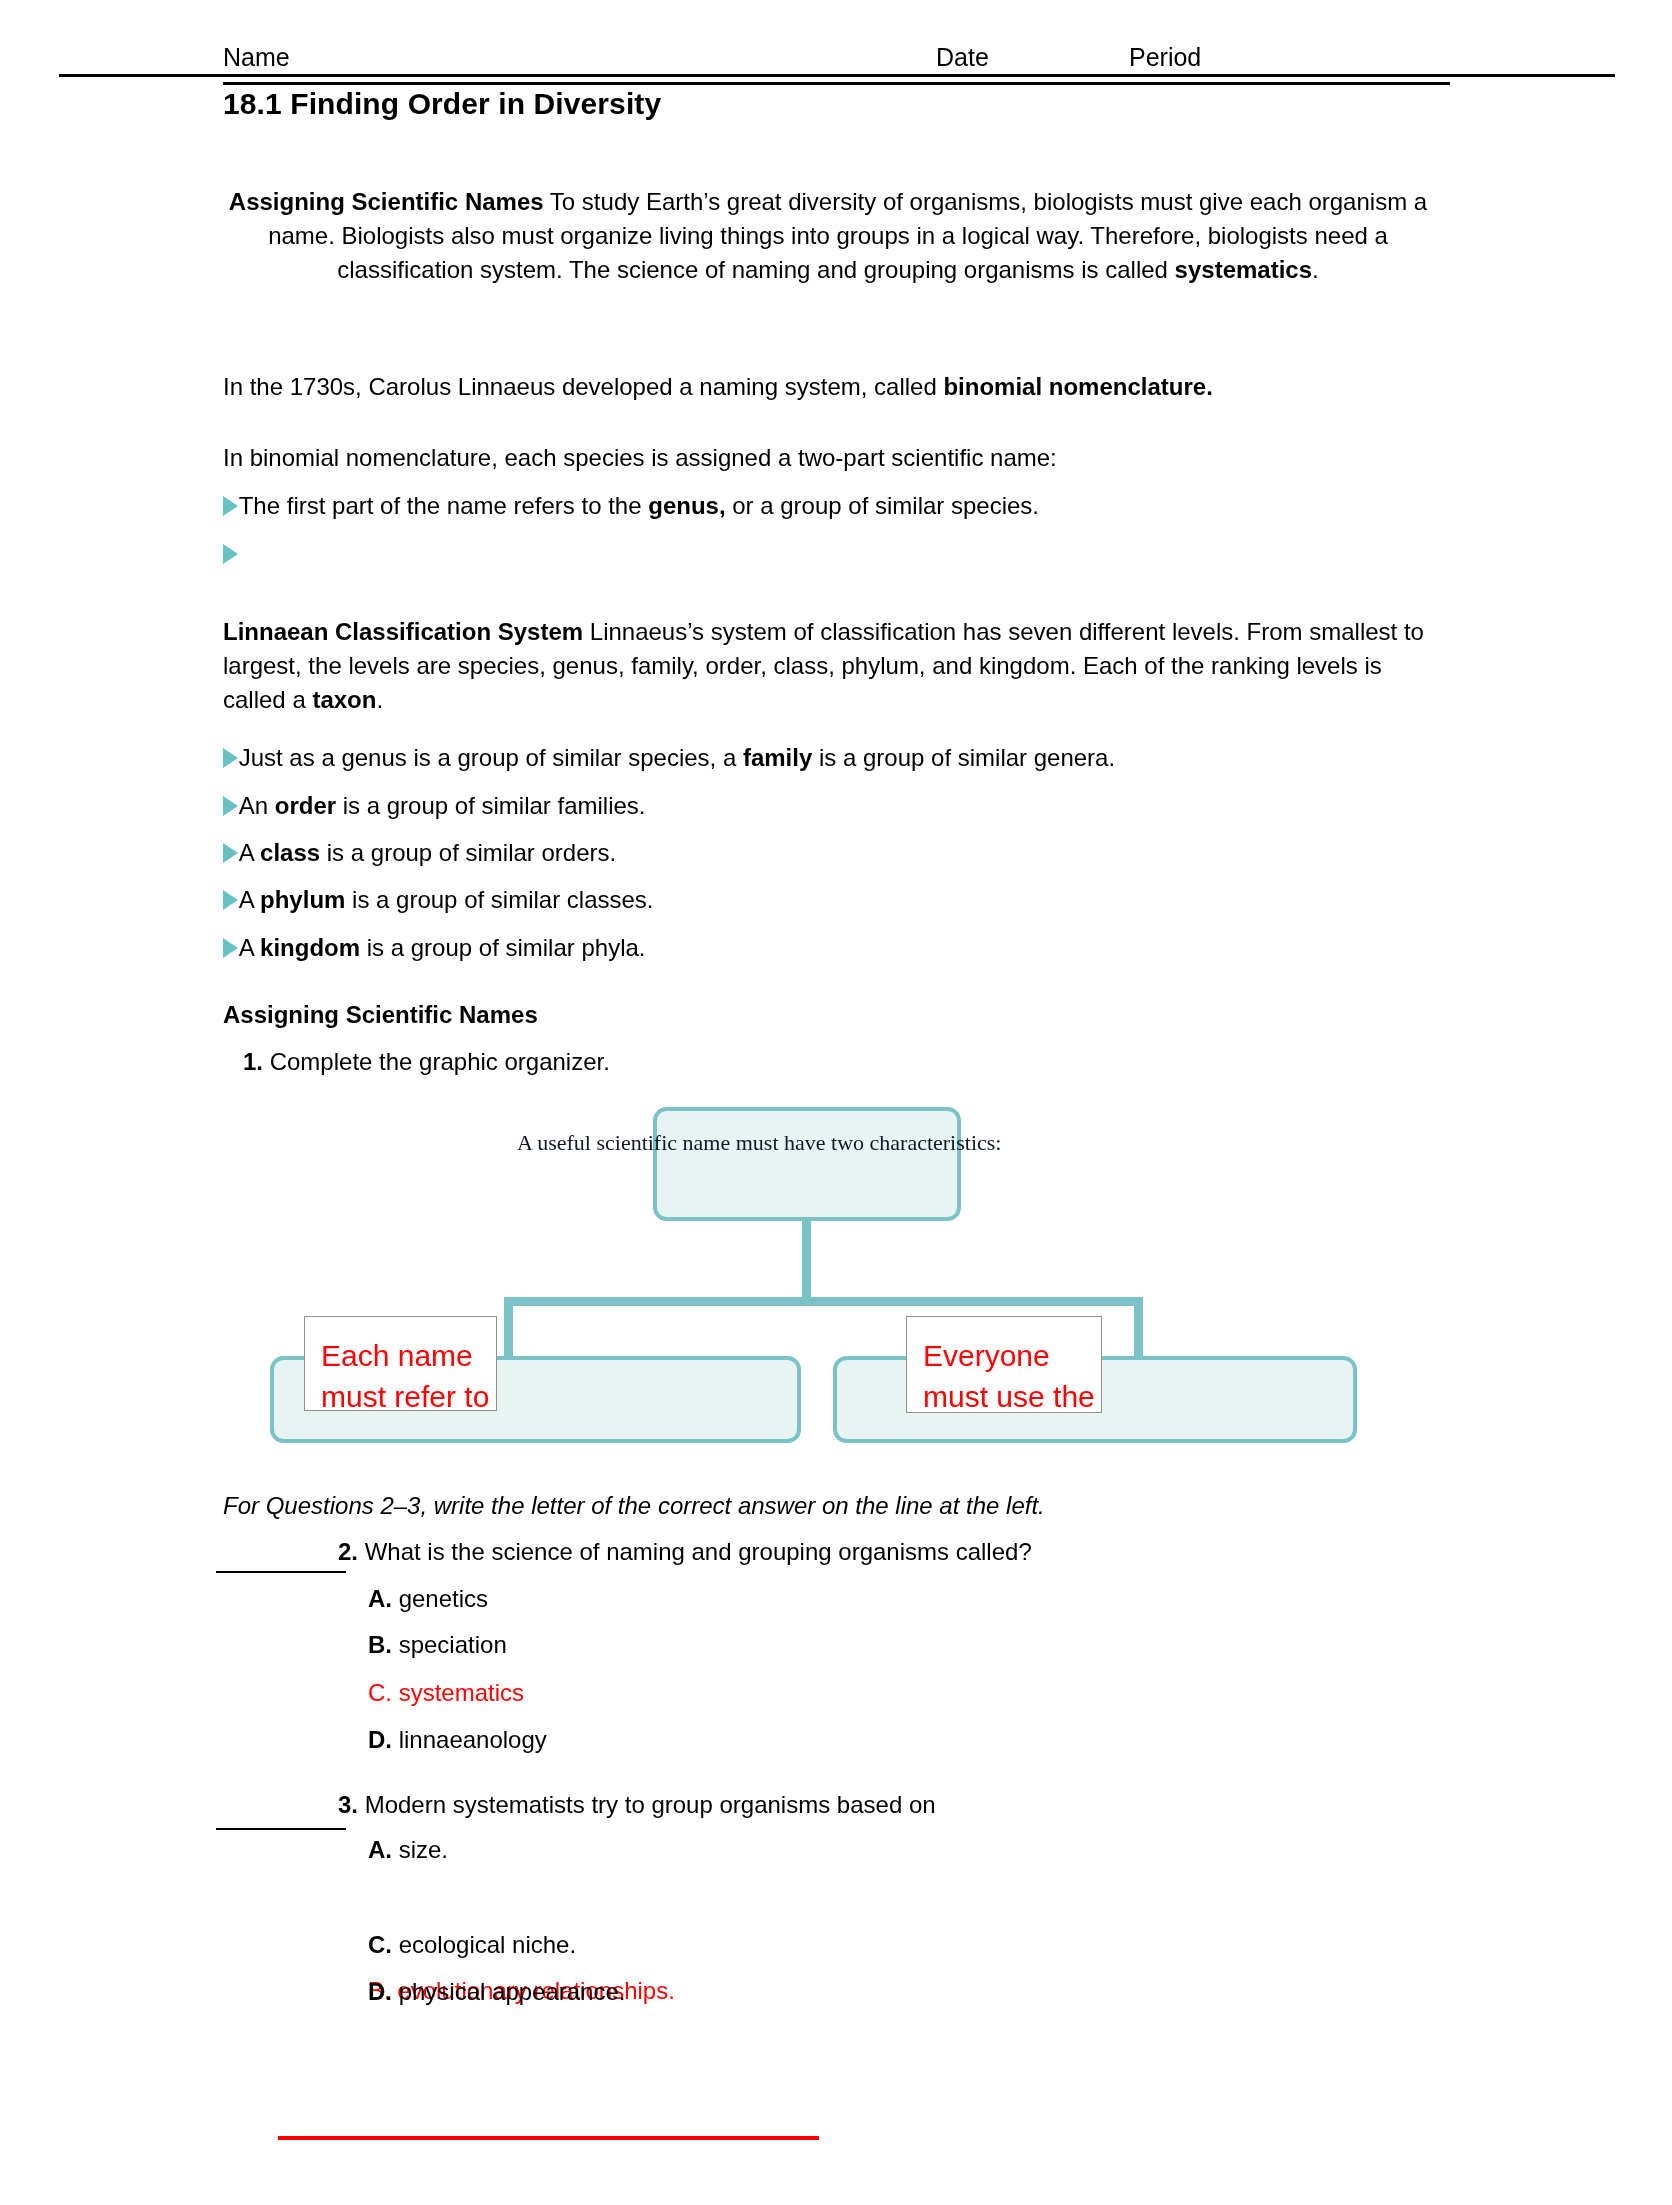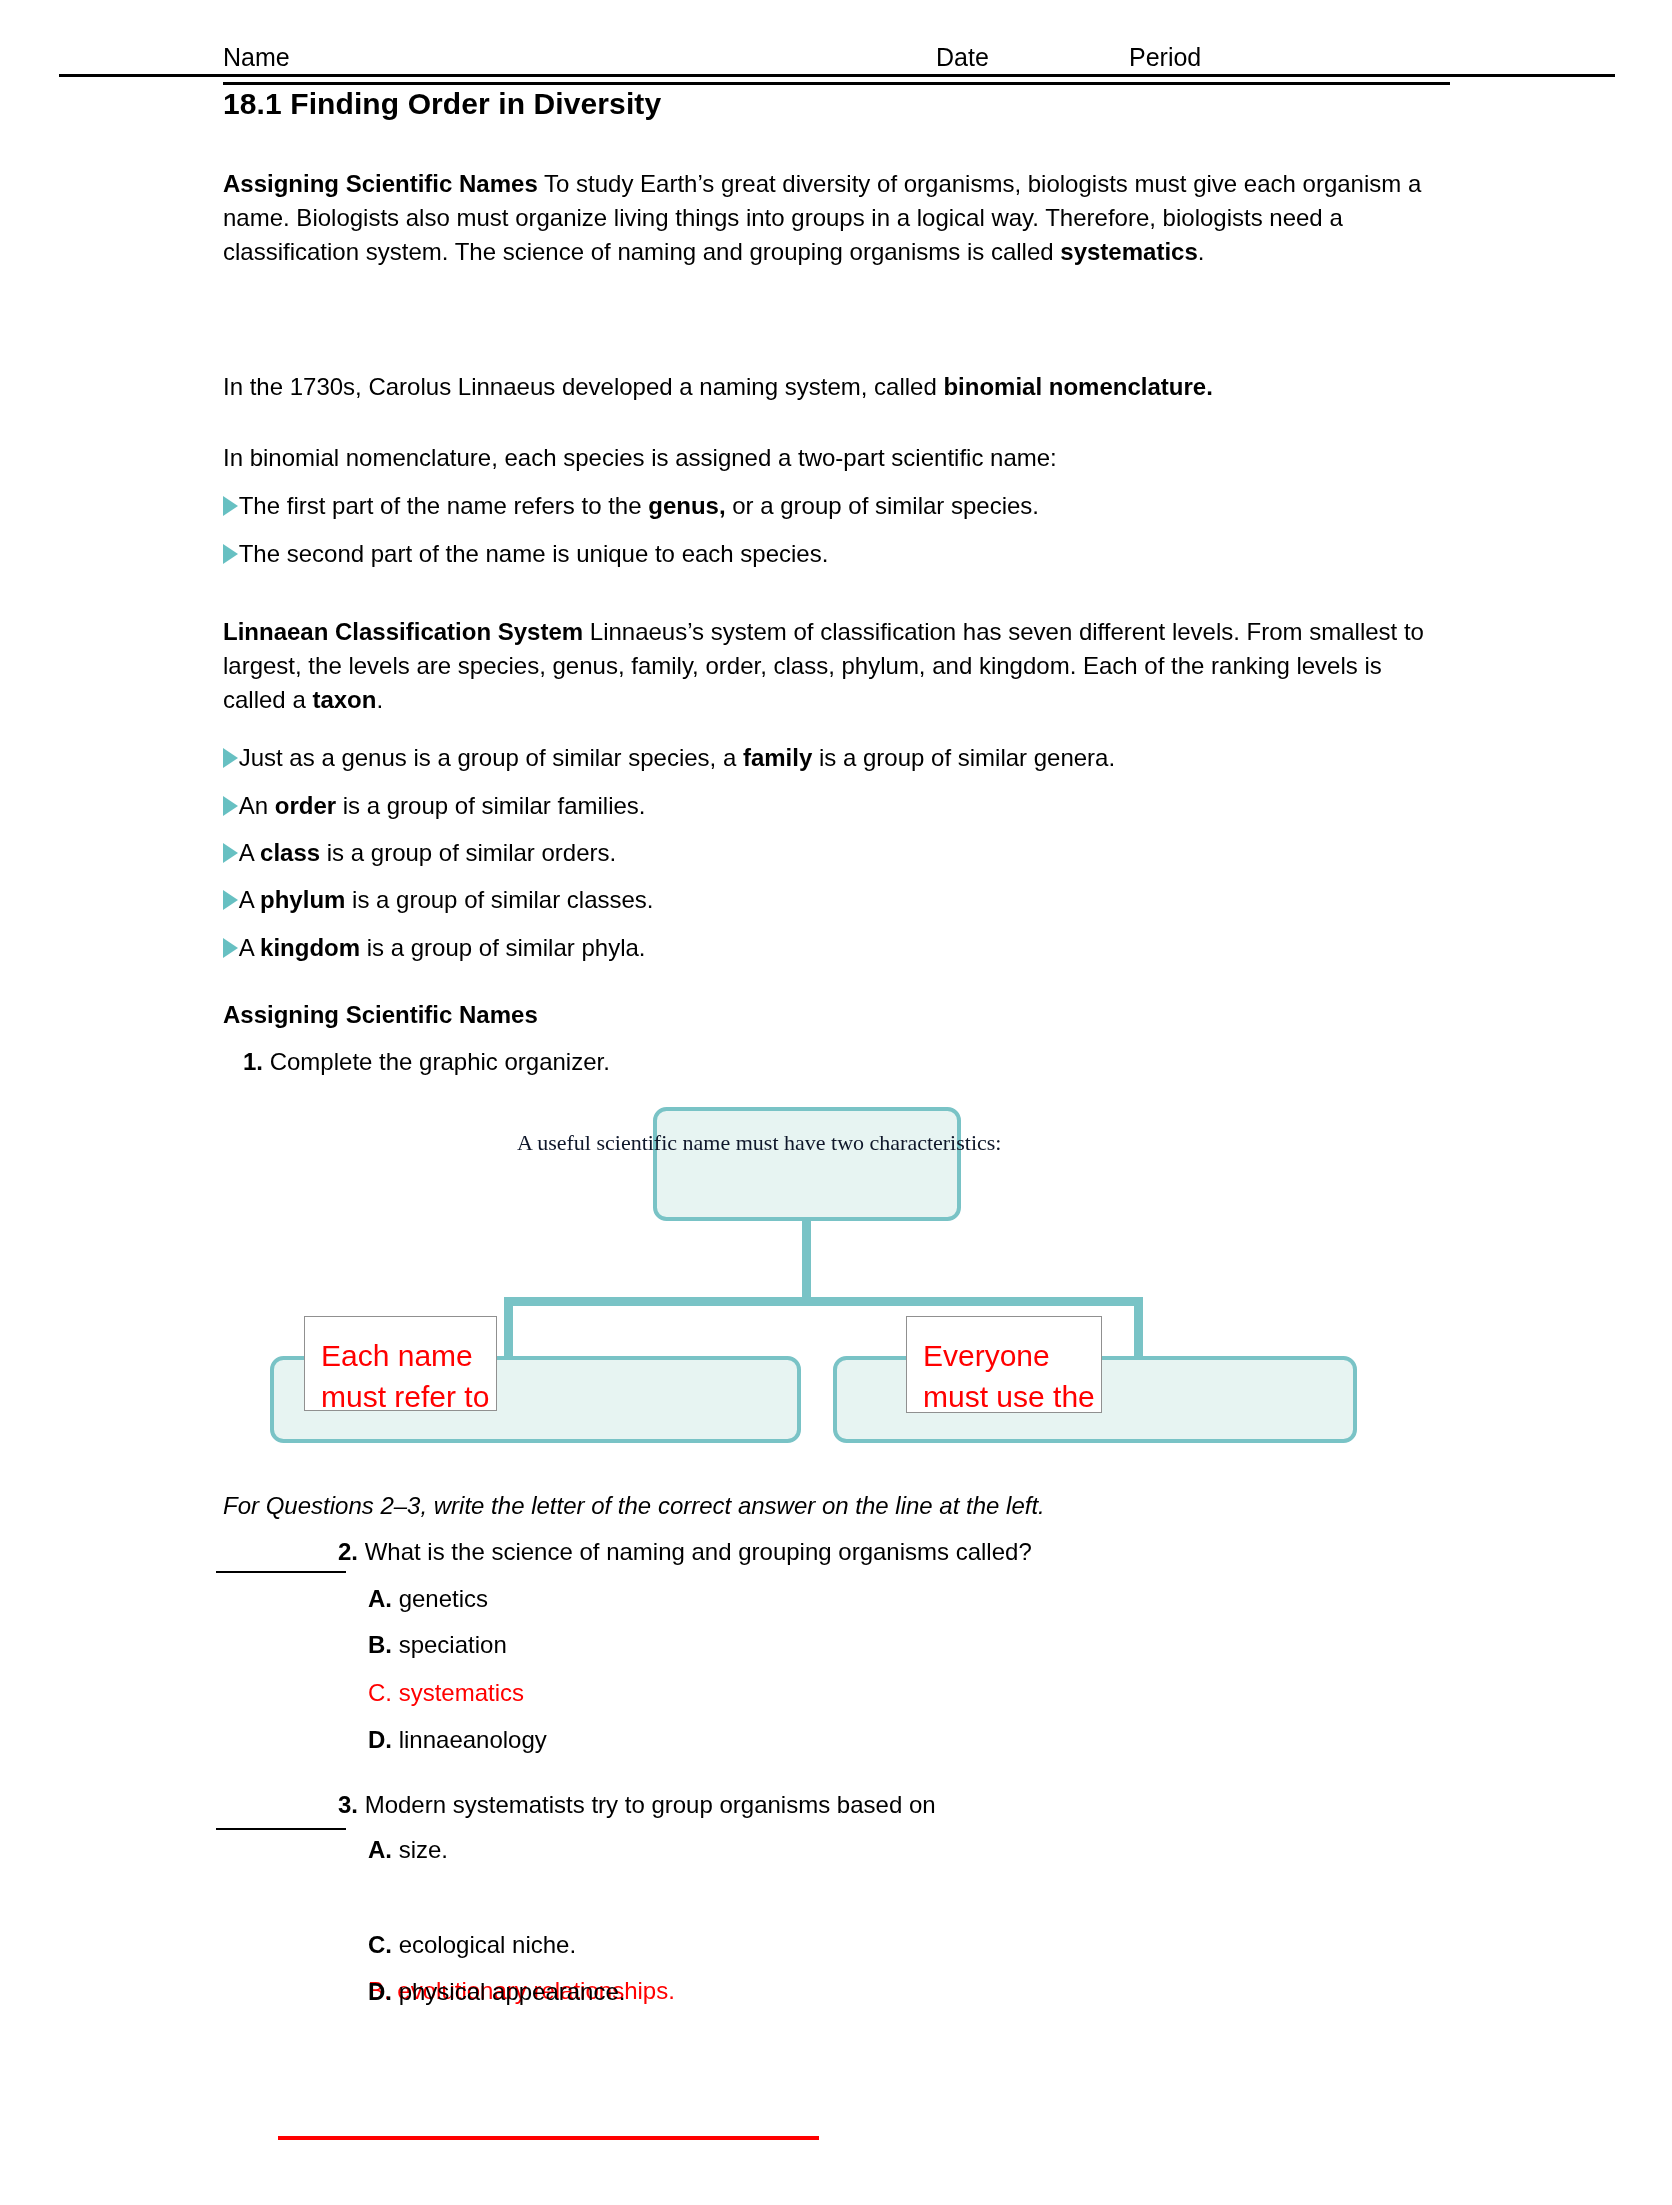--- a/index.html
+++ b/index.html
@@ -67,21 +67,21 @@
   
   .body-block {
     position: absolute;
     left: 223px;
     width: 1210px;
     font-size: 24px;
     line-height: 34px;
   }
   .body-block b { font-weight: bold; }
 
-  .p1 { top: 167px; }
+  .p1 { top: 185px; text-align: center; }
   .p2 { top: 370px; }
   .p3 { top: 441px; }
   .p4 { top: 615px; }
 
   
   .bullet-line {
     position: absolute;
     left: 223px;
     width: 1257px;
     font-size: 24px;
@@ -301,21 +301,21 @@
   </div>
 
   <div class="body-block p3">
     <span>In binomial nomenclature, each species is assigned a two-part scientific name:</span>
   </div>
 
   <div class="bullet-line b1">
     <span class="tri"></span><span>The first part of the name refers to the </span><b>genus,</b><span> or a group of similar species.</span>
   </div>
   <div class="bullet-line b2">
-    <span class="tri"></span><span>The second part of the name is unique to each species.</span>
+    <span class="tri"></span>
   </div>
 
   <div class="body-block p4">
     <b>Linnaean Classification System</b><span> Linnaeus’s system of classification has seven different levels. From smallest to largest, the levels are species, genus, family, order, class, phylum, and kingdom. Each of the ranking levels is called a </span><b>taxon</b><span>.</span>
   </div>
 
   <div class="bullet-line b3">
     <span class="tri"></span><span>Just as a genus is a group of similar species, a </span><b>family</b><span> is a group of similar genera.</span>
   </div>
   <div class="bullet-line b4">

